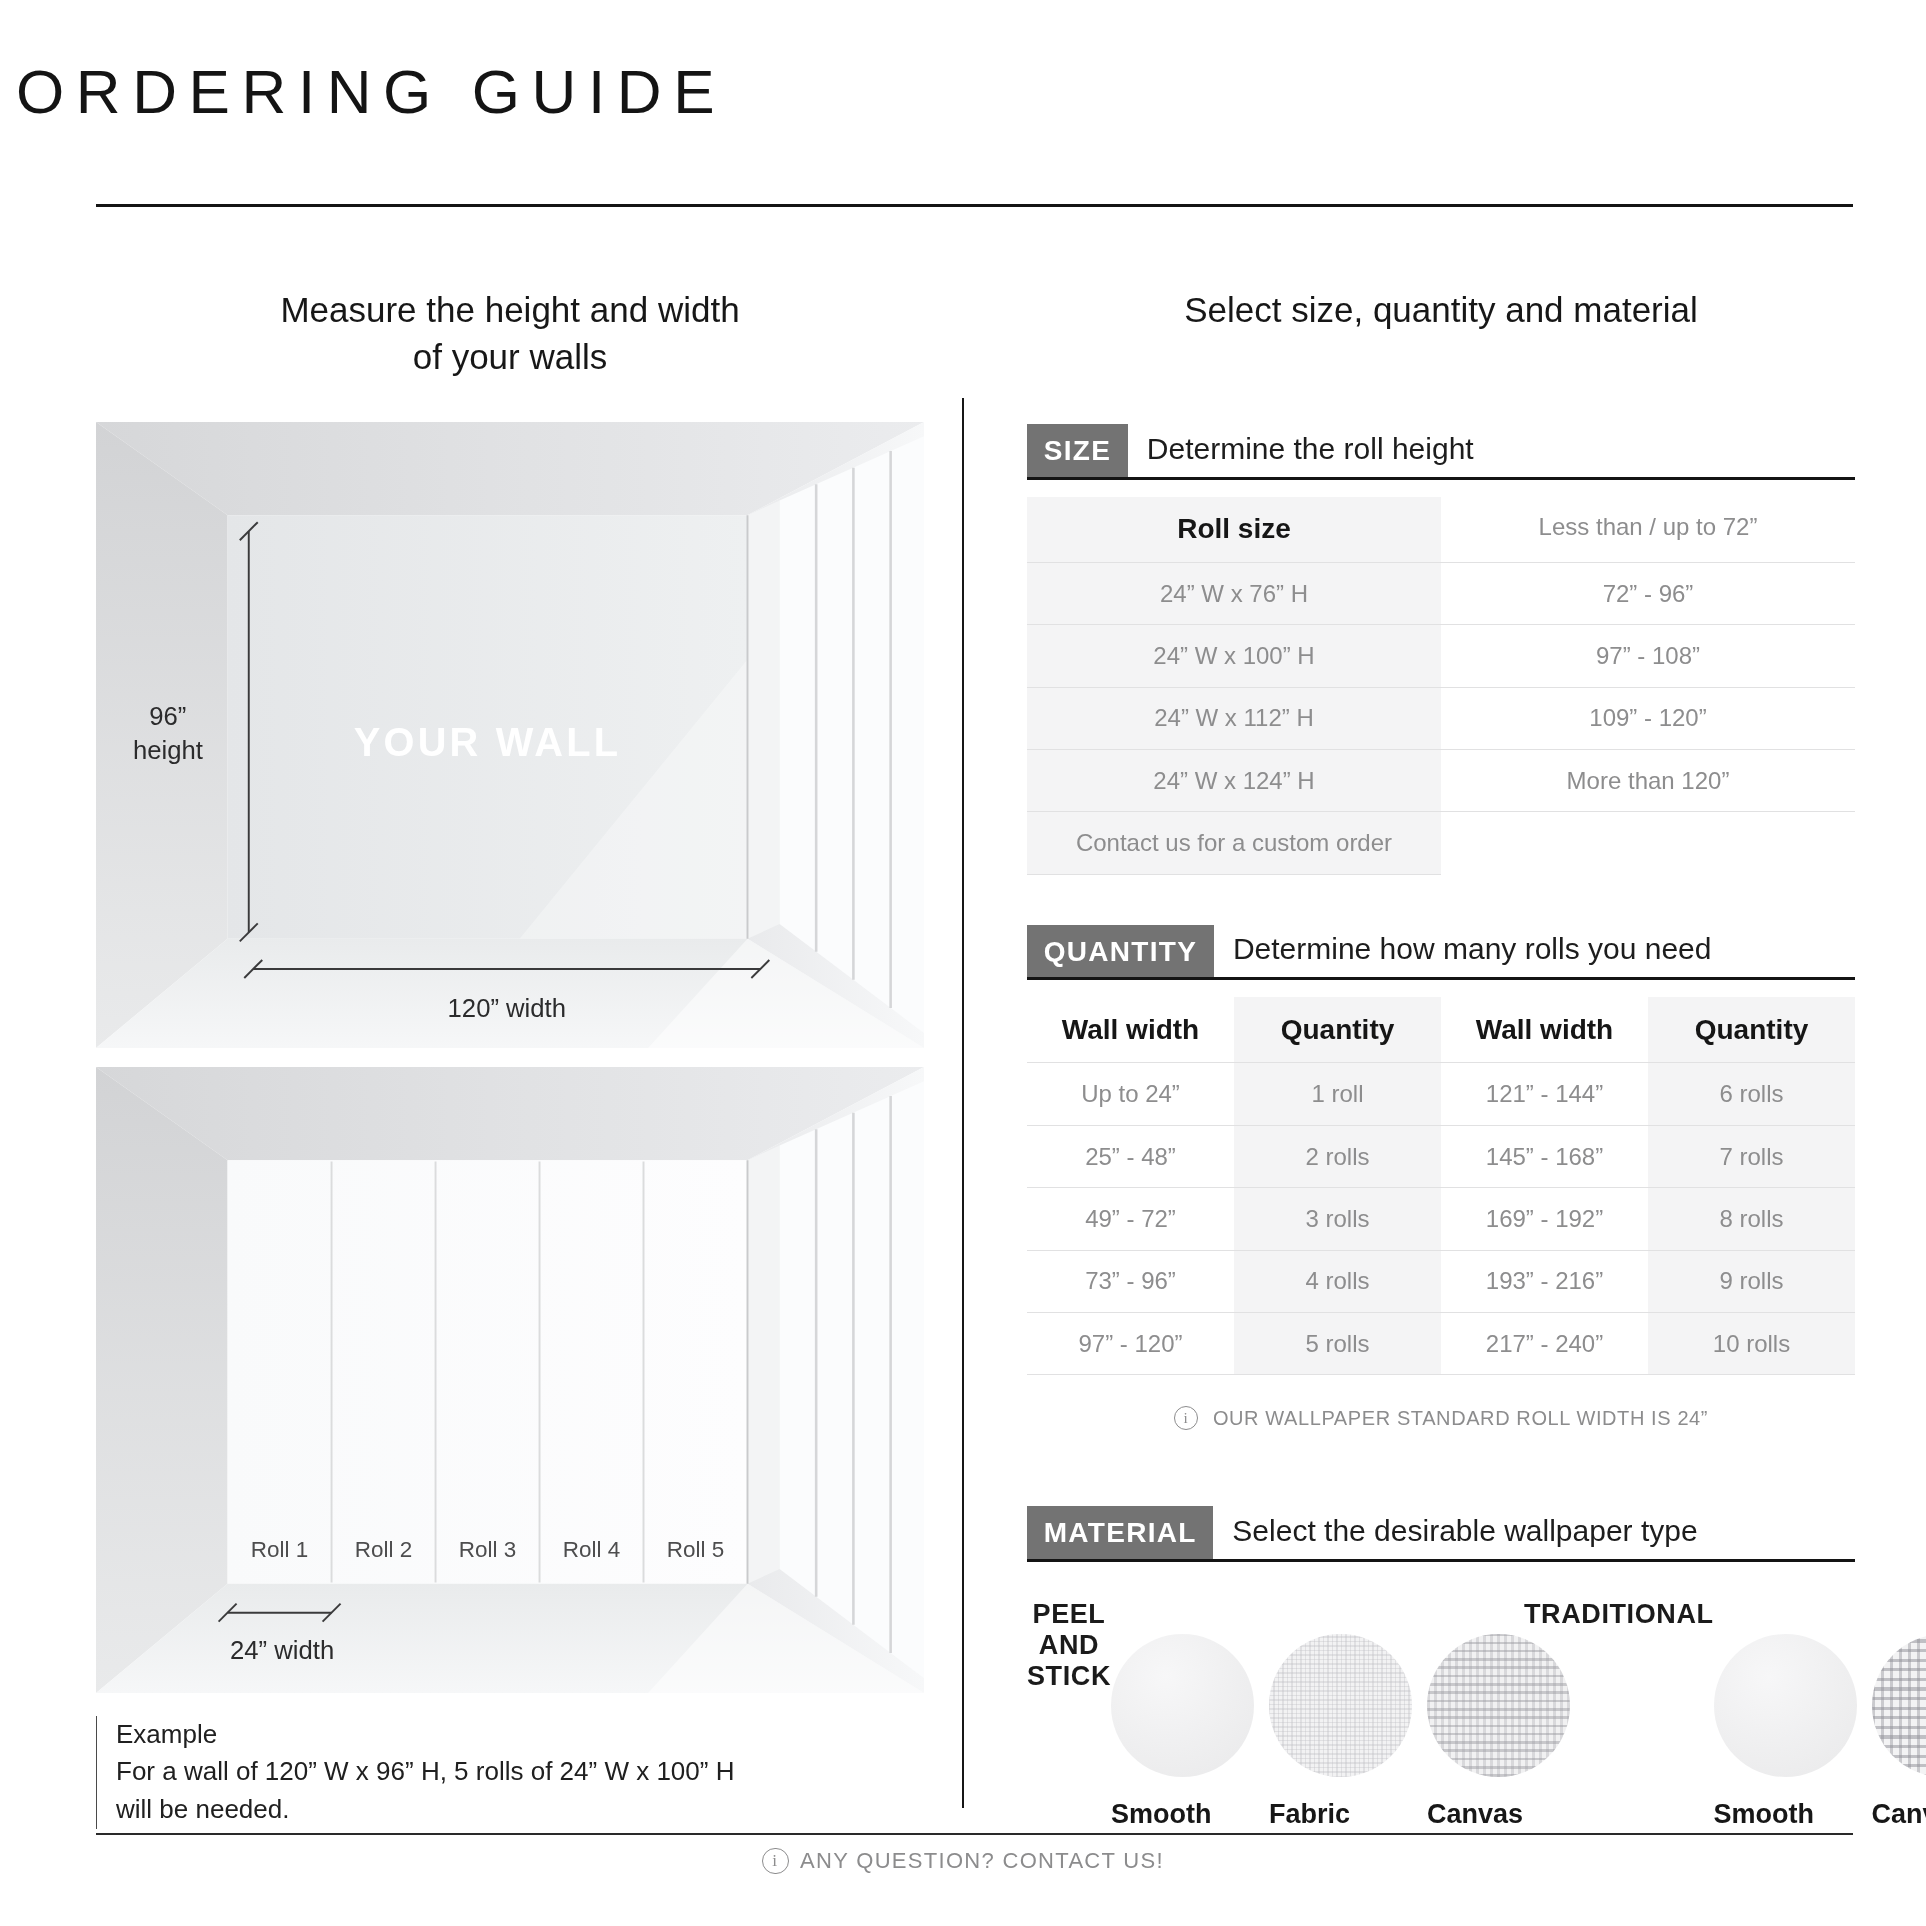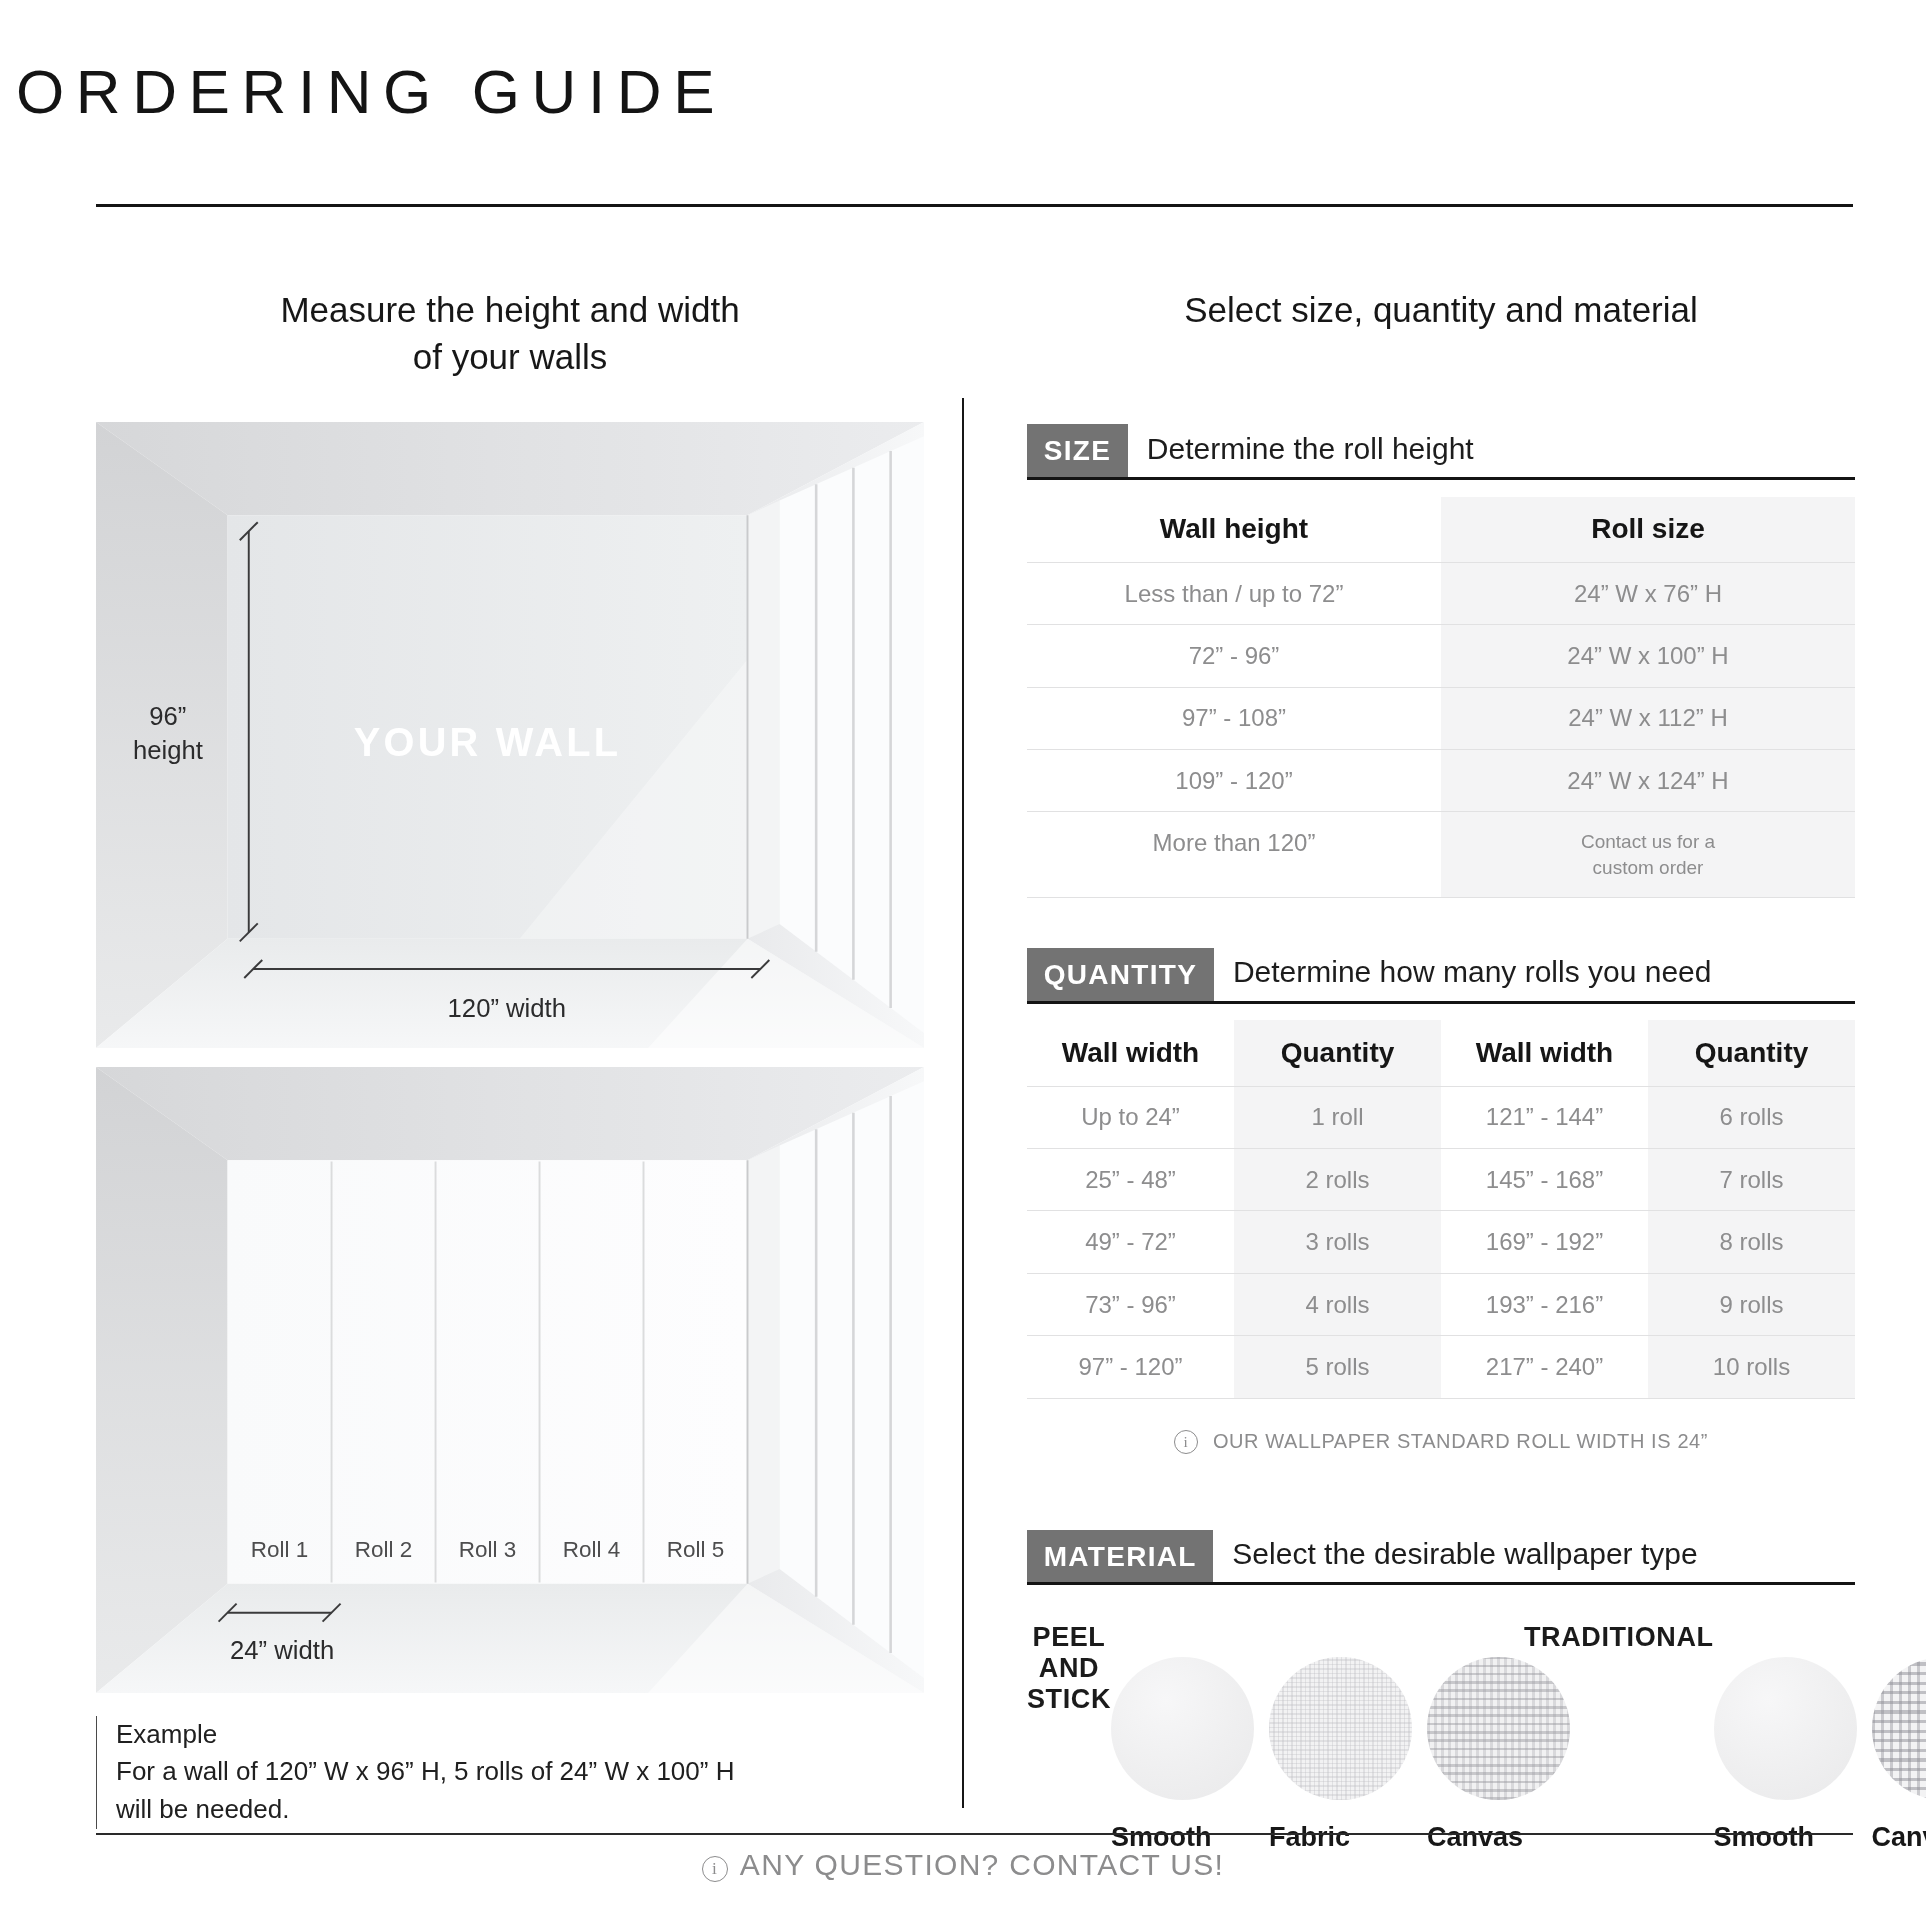--- a/index.html
+++ b/index.html
@@ -74,21 +74,21 @@
   .info-circle{
     display:inline-flex;align-items:center;justify-content:center;
     width:22px;height:22px;border:1.9px solid #8c8c8d;border-radius:50%;
     font-size:15.4px;color:#8c8c8d;flex:0 0 auto;font-family:"Liberation Serif", serif;
   }
   .info-circle::before{content:"i";}
   .footer-rule{position:absolute;top:1833px;left:96px;width:1757px;height:1.9px;background:#2a2a2a;}
   .footer{
     position:absolute;top:1848px;left:0;width:100%;
     display:flex;align-items:flex-end;justify-content:center;gap:11.6px;
-    color:#8c8c8d;font-size:30px;letter-spacing:1.3px;
+    color:#8c8c8d;font-size:22px;letter-spacing:1.3px;
   }
   .footer .info-circle{width:24.4px;height:24.4px;font-size:17.3px;}
 
   
   .mat-groups{display:flex;margin-top:37px;align-items:flex-start;}
   .mat-group{display:flex;flex-direction:row;}
   .mat-group-title{text-align:center;font-size:27px;font-weight:bold;color:#1b1b1b;letter-spacing:0.6px;}
   .swatch-row{display:flex;gap:14px;margin-top:35px;}
   .swatch{display:flex;flex-direction:column;width:144px;}
   .swatch-circle{
@@ -230,21 +230,20 @@
   </div>
 
   <div class="col-right">
     <div class="col-heading">Select size, quantity and material</div>
 
     <div class="sec-head sec-size">
       <div class="badge">SIZE</div>
       <div class="sec-title">Determine the roll height</div>
     </div>
     <div class="gtable size" style="grid-template-columns:1fr 1fr;">
-        <div class="th">Wall height</div>
         <div class="th shade">Roll size</div>
         <div class="td">Less than / up to 72”</div>
         <div class="td shade">24” W x 76” H</div>
         <div class="td">72” - 96”</div>
         <div class="td shade">24” W x 100” H</div>
         <div class="td">97” - 108”</div>
         <div class="td shade">24” W x 112” H</div>
         <div class="td">109” - 120”</div>
         <div class="td shade">24” W x 124” H</div>
         <div class="td">More than 120”</div>

